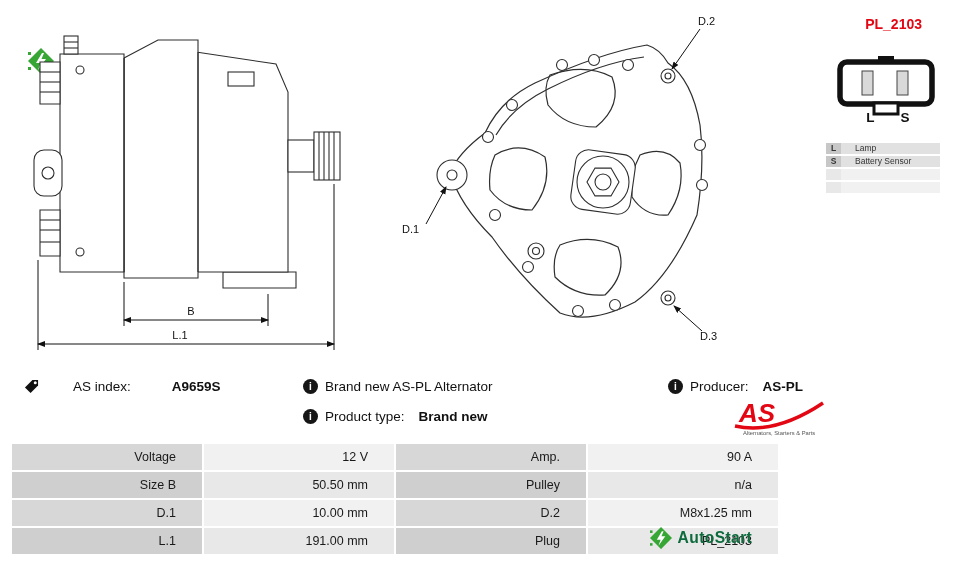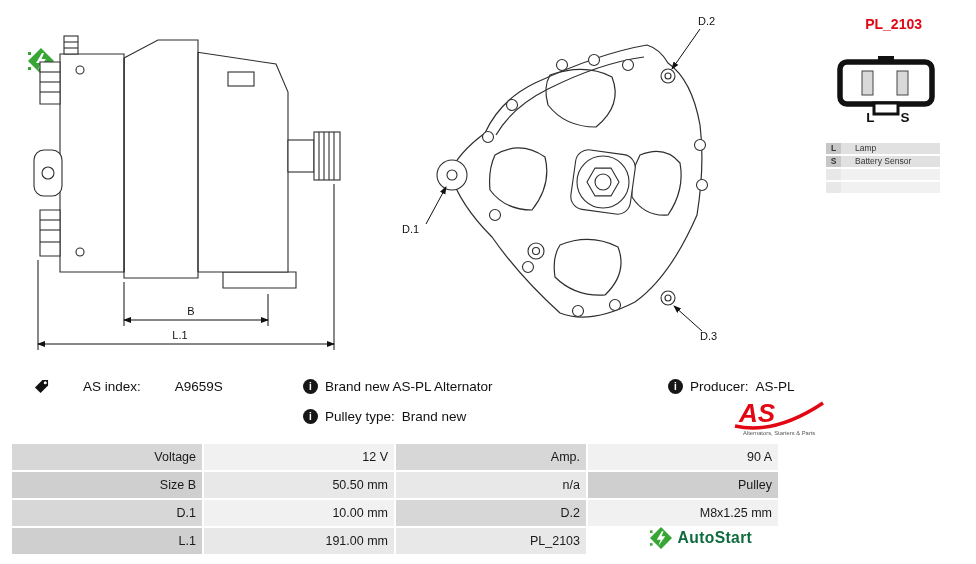--- a/index.html
+++ b/index.html
@@ -35,32 +35,32 @@
   .legend { position: absolute; left: 826px; top: 143px; width: 114px; }
   .lg-row { display: flex; height: 11px; margin-bottom: 2px; font-size: 8.5px; line-height: 11px; color: #333; }
   .lg-key { width: 15px; background: #c7c7c7; font-weight: bold; text-align: center; }
   .lg-desc { flex: 1; background: #e1e1e1; padding-left: 14px; white-space: nowrap; }
   .lg-empty .lg-key { background: #e8e8e8; }
   .lg-empty .lg-desc { background: #f1f1f1; }
 
   
   .info-item { position: absolute; display: flex; align-items: center; gap: 7px;
                font-size: 13.5px; height: 18px; white-space: nowrap; }
-  .info-item b { font-weight: normal; }
+  .info-item b { font-weight: bold; margin-left: 7px; }
   .badge-red { color: #e30613; font-weight: bold; }
   .info-icon { width: 15px; height: 15px; border-radius: 50%; background: #161616; color: #fff;
                font-size: 10px; font-weight: bold; display: flex; align-items: center;
                justify-content: center; flex: none; }
   .aspl-logo { position: absolute; left: 733px; top: 396px; }
 
   
   .spec-table { position: absolute; left: 12px; top: 444px; display: grid;
                 grid-template-columns: repeat(4, 190px); grid-auto-rows: 26px; gap: 2px;
                 font-size: 12.5px; color: #1a1a1a; z-index: 2; }
-  .cell { display: flex; align-items: center; justify-content: flex-end; padding-right: 6px; }
+  .cell { display: flex; align-items: center; justify-content: flex-end; padding-right: 26px; }
   .c-lab { background: #d7d7d7; }
   .c-val { background: #f1f1f1; }
   .dark.c-lab { background: #cfcfcf; text-align: center; }
   .dark.c-val { background: #e8e8e8; text-align: right; }
 </style>
 </head>
 <body>
 
 <div class="page">
 
@@ -197,68 +197,69 @@
     <div class="lg-row lg-empty">
       <span class="lg-key"></span>
         <span class="lg-desc"></span>
     </div>
     <div class="lg-row lg-empty">
       <span class="lg-key"></span>
         <span class="lg-desc"></span>
     </div>
   </div>
 
-  <div class="info-item" style="left:34px; top:377px;gap:34px;">
+  <div class="info-item" style="left:24px; top:377px;gap:34px;">
     <svg width="15" height="15" viewBox="0 0 16 16">
       <path d="M1,9 L9,1 L15,1 L15,7 L7,15 Z" fill="#111"></path>
       <circle cx="12" cy="4" r="1.6" fill="#fff"></circle>
     </svg>
     <span>AS index:</span>
     <b>A9659S</b>
   </div>
   <div class="info-item" style="left:303px; top:377px;">
     <span class="info-icon">i</span>
     <span>Brand new AS-PL Alternator</span>
   </div>
   <div class="info-item" style="left:668px; top:377px;">
     <span class="info-icon">i</span>
     <span>Producer:</span>
     <b>AS-PL</b>
   </div>
 
   <div class="info-item" style="left:303px; top:407px;">
     <span class="info-icon">i</span>
-    <span>Pulley type:</span>
+    <span>Product type:</span>
     <b>Brand new</b>
   </div>
 
   <svg class="aspl-logo" width="96" height="42" viewBox="0 0 96 42">
     <text x="6" y="26" font-size="26" font-style="italic" font-weight="bold" fill="#e30613">AS</text>
     <path d="M2,30 Q42,39 90,7" stroke="#e30613" stroke-width="3.5" fill="none"></path>
     <text x="10" y="39" font-size="5.8" fill="#555">Alternators, Starters &amp; Parts</text>
   </svg>
 
   <div class="spec-table">
     <div class="cell c-lab">Voltage</div>
     <div class="cell c-val">12 V</div>
     <div class="cell c-lab">Amp.</div>
     <div class="cell c-val">90 A</div>
 
     <div class="cell c-lab dark">Size B</div>
     <div class="cell c-val dark">50.50 mm</div>
+    <div class="cell c-lab dark">Pulley</div>
     <div class="cell c-val dark">n/a</div>
-    <div class="cell c-lab dark">Pulley</div>
 
     <div class="cell c-lab">D.1</div>
     <div class="cell c-val">10.00 mm</div>
     <div class="cell c-lab">D.2</div>
     <div class="cell c-val">M8x1.25 mm</div>
 
     <div class="cell c-lab dark">L.1</div>
     <div class="cell c-val dark">191.00 mm</div>
+    <div class="cell c-lab dark">Plug</div>
     <div class="cell c-val dark">PL_2103</div>
   </div>
 
   <div class="autostart logo-bottom">
     <svg width="24" height="24" viewBox="0 0 26 26">
       <rect x="0" y="4" width="3" height="3" fill="#36a635"></rect>
       <rect x="0" y="19" width="3" height="3" fill="#36a635"></rect>
       <polygon points="13,0 26,13 13,26 0,13" fill="#36a635"></polygon>
       <polygon points="14,5 8,15 12.5,15 10,22 18,11 13.5,11 16,5" fill="#fff"></polygon>
     </svg>

